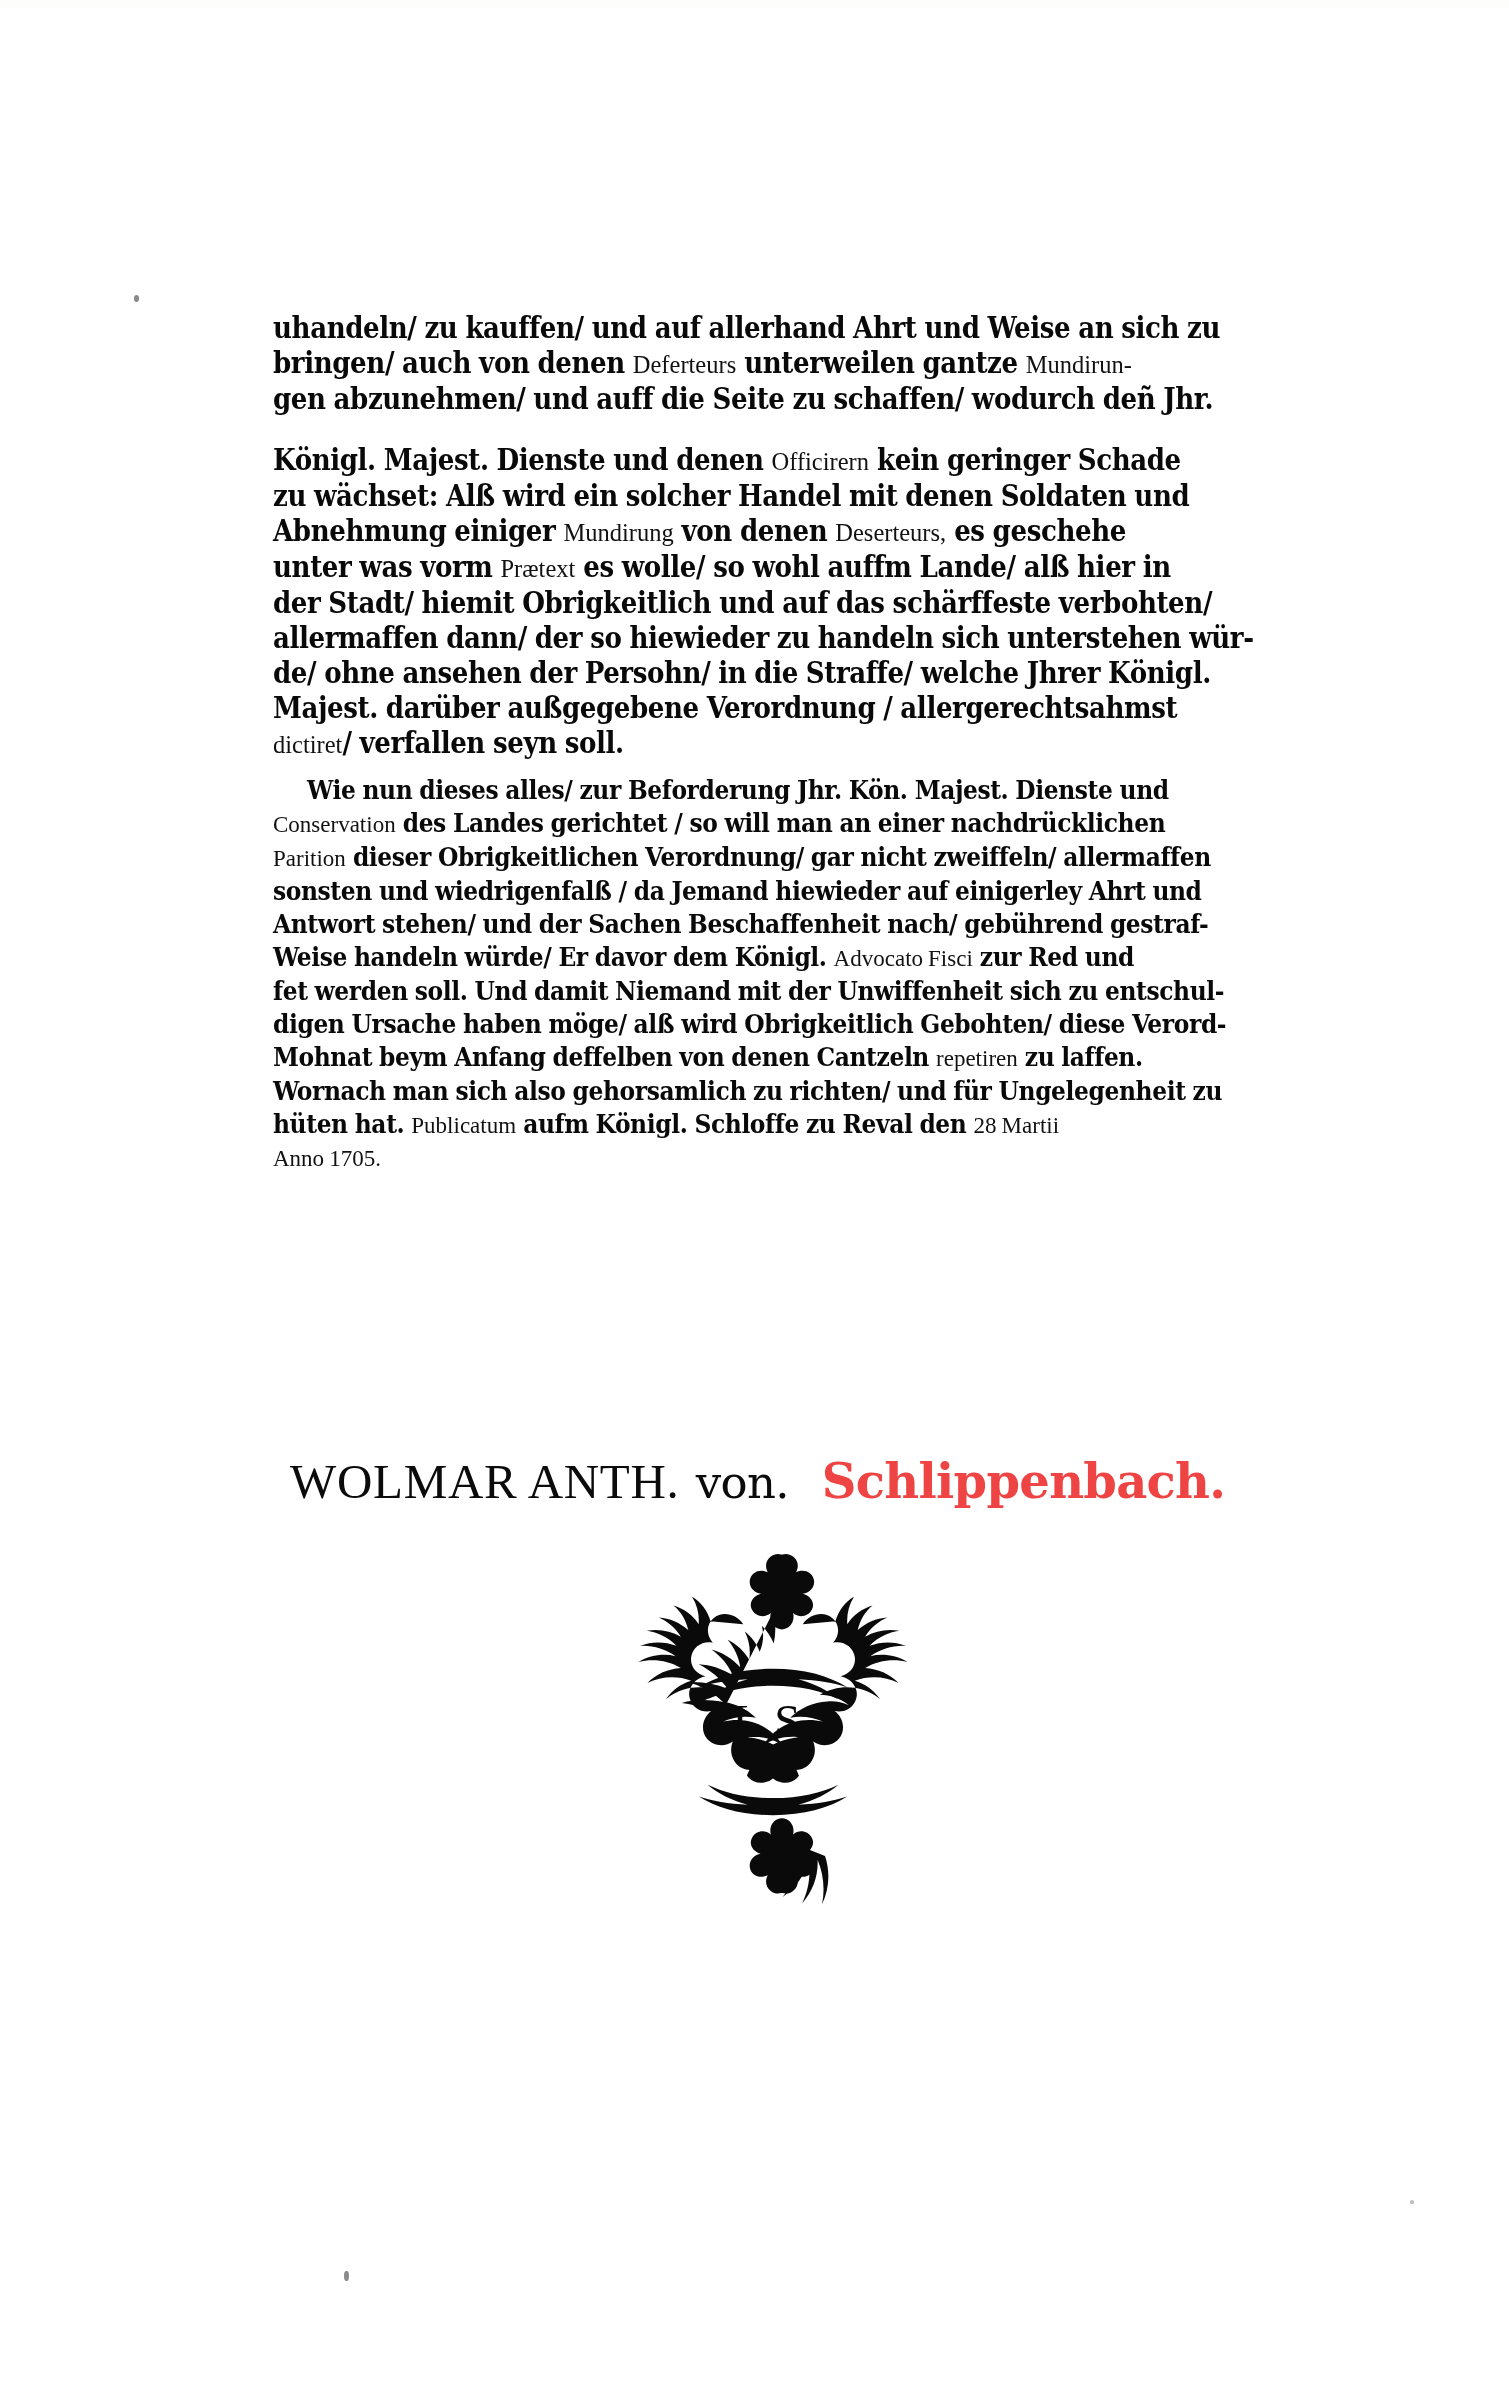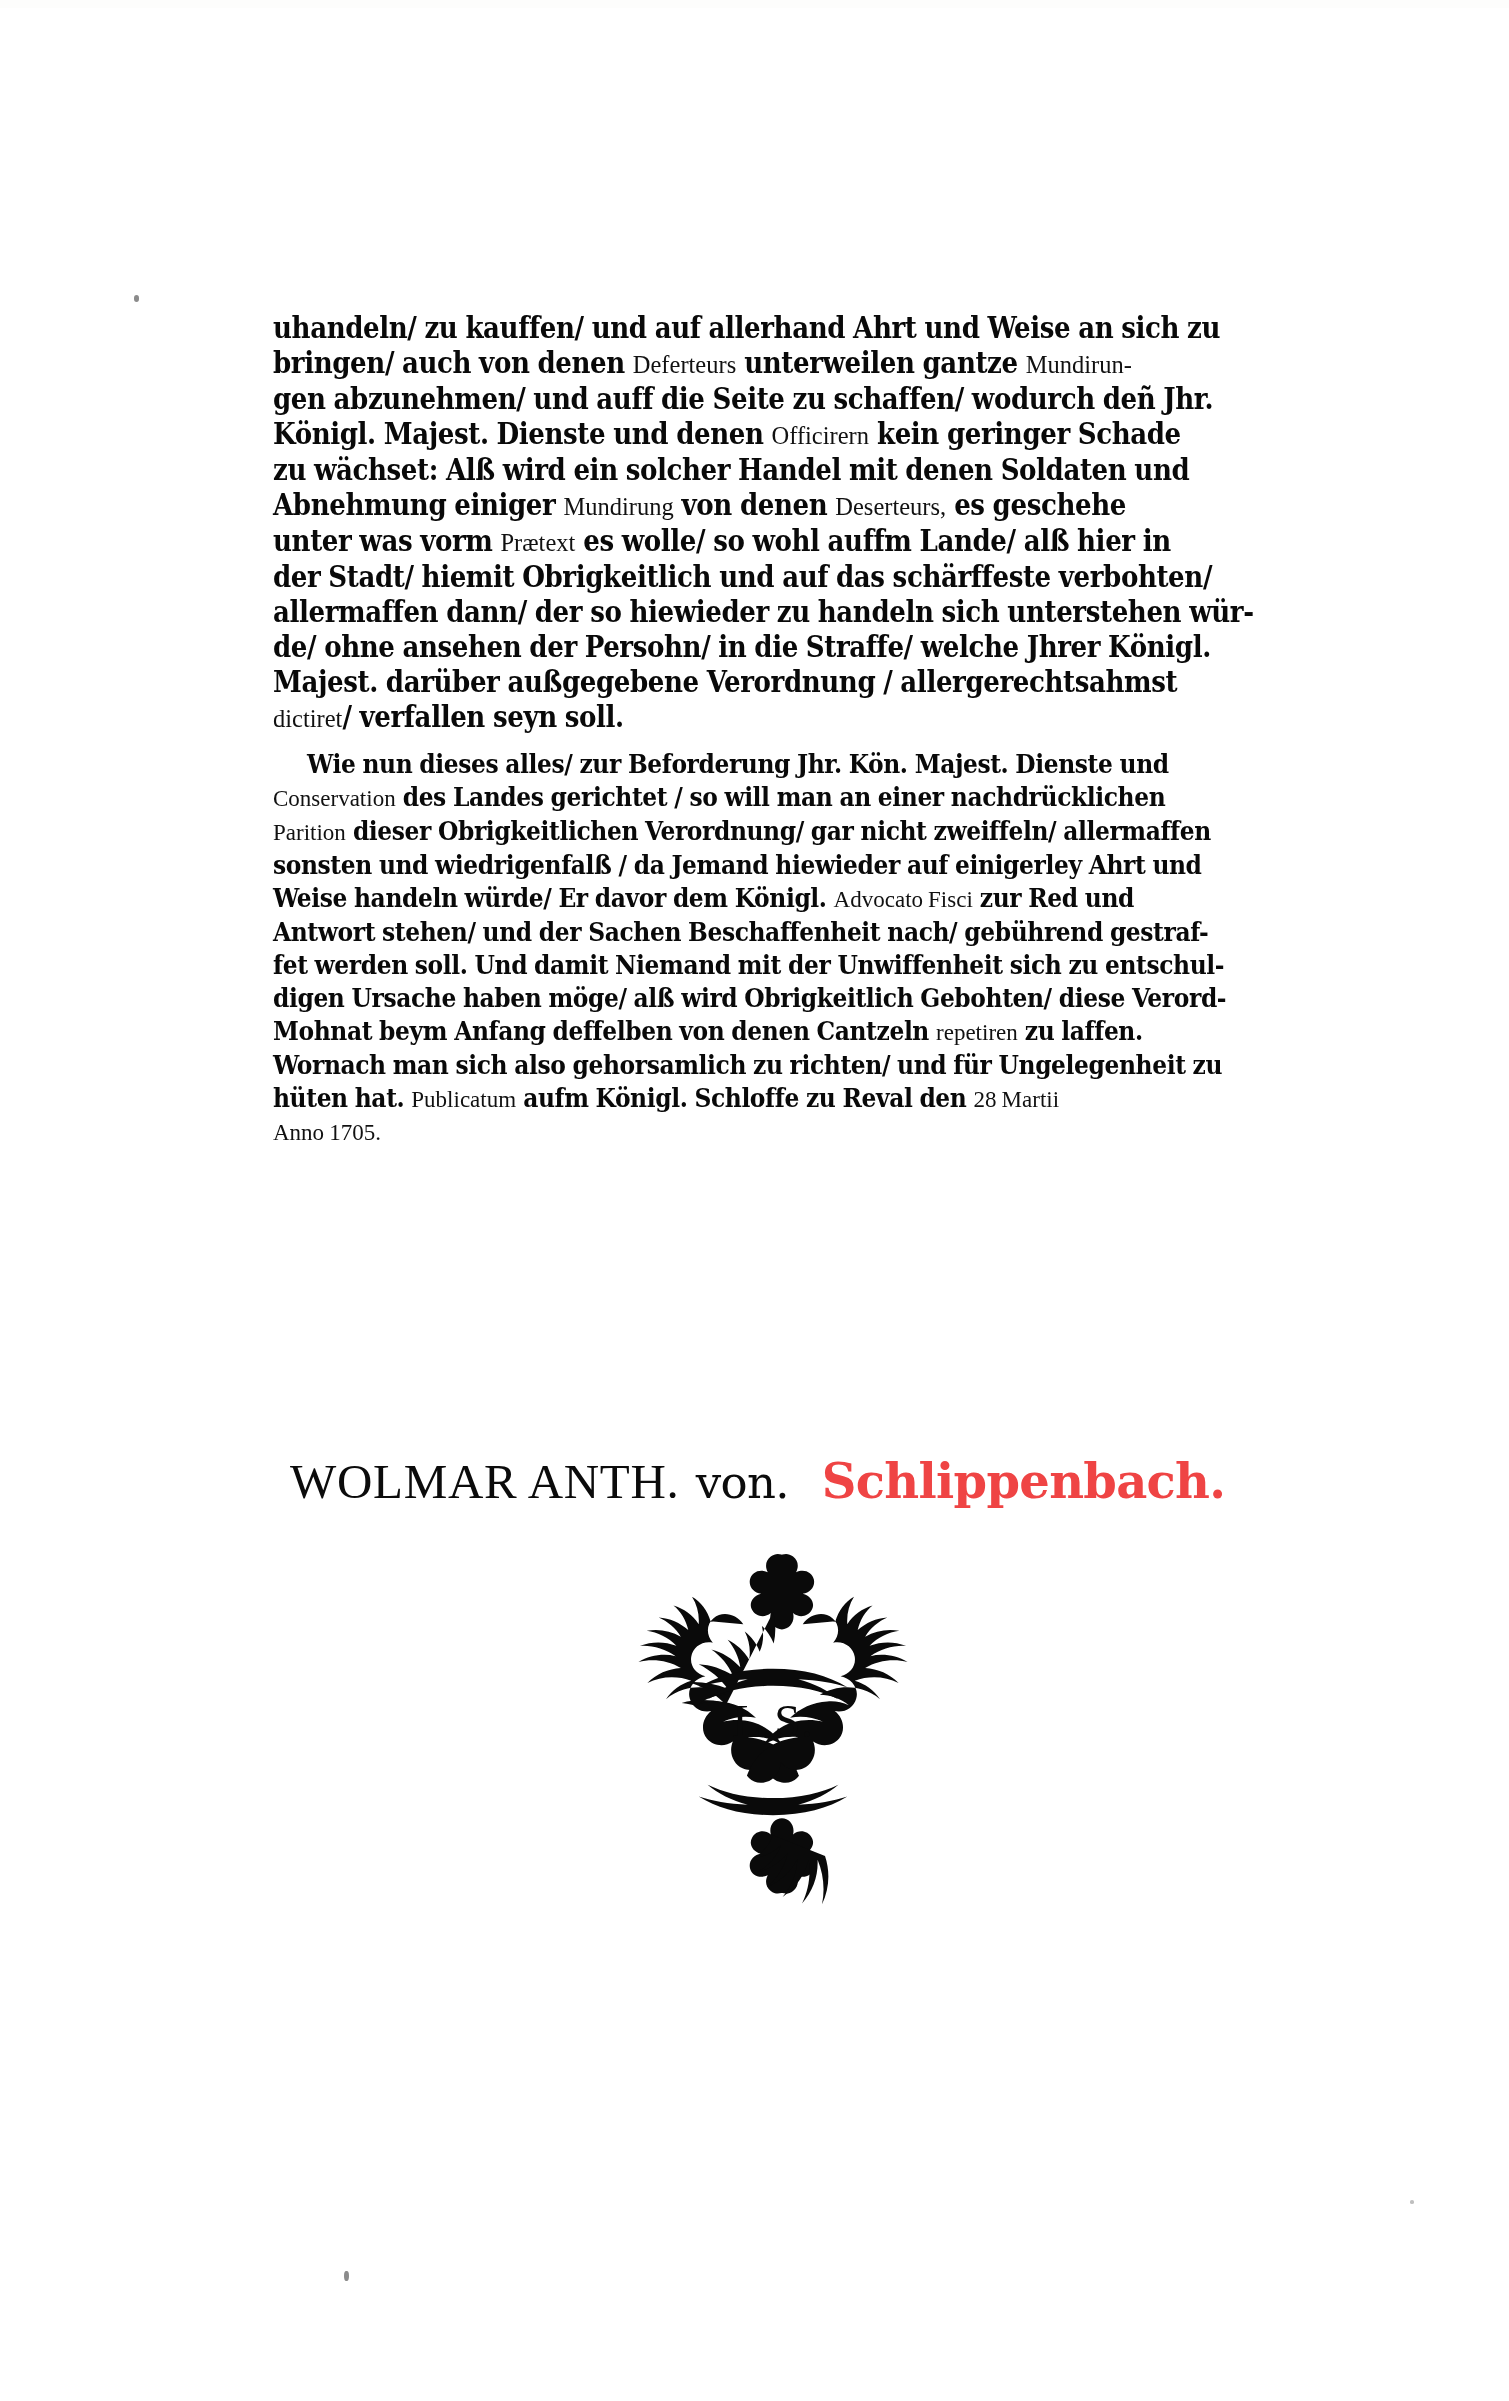--- a/index.html
+++ b/index.html
@@ -149,38 +149,38 @@
 
 <div class="page">
   <div class="scan-area">
 
     <div class="text-column">
 
       <p class="para-main" id="p1">
           <span style="display: block; white-space: nowrap;"><span class="frak">uhandeln/ zu kauffen/ und auf allerhand Ahrt und Weise an sich zu</span></span>
           <span style="display: block; white-space: nowrap;"><span class="frak">bringen/ auch von denen </span><span class="ant">Deferteurs</span><span class="frak"> unterweilen gantze </span><span class="ant">Mundirun-</span></span>
           <span style="display: block; white-space: nowrap;"><span class="frak">gen abzunehmen/ und auff die Seite zu schaffen/ wodurch deñ Jhr.</span></span>
-          <span style="display: block; white-space: nowrap;"><span class="frak">Königl. Majest. Dienste und denen </span><span class="ant">Officirern</span><span class="frak"> kein geringer Schade</span></span>
+          <span style="display: block; white-space: nowrap; margin-top: 26px;"><span class="frak">Königl. Majest. Dienste und denen </span><span class="ant">Officirern</span><span class="frak"> kein geringer Schade</span></span>
           <span style="display: block; white-space: nowrap;"><span class="frak">zu wächset: Alß wird ein solcher Handel mit denen Soldaten und</span></span>
           <span style="display: block; white-space: nowrap;"><span class="frak">Abnehmung einiger </span><span class="ant">Mundirung</span><span class="frak"> von denen </span><span class="ant">Deserteurs,</span><span class="frak"> es geschehe</span></span>
           <span style="display: block; white-space: nowrap;"><span class="frak">unter was vorm </span><span class="ant">Prætext</span><span class="frak"> es wolle/ so wohl auffm Lande/ alß hier in</span></span>
           <span style="display: block; white-space: nowrap;"><span class="frak">der Stadt/ hiemit Obrigkeitlich und auf das schärffeste verbohten/</span></span>
           <span style="display: block; white-space: nowrap;"><span class="frak">allermaffen dann/ der so hiewieder zu handeln sich unterstehen wür-</span></span>
           <span style="display: block; white-space: nowrap;"><span class="frak">de/ ohne ansehen der Persohn/ in die Straffe/ welche Jhrer Königl.</span></span>
           <span style="display: block; white-space: nowrap;"><span class="frak">Majest. darüber außgegebene Verordnung / allergerechtsahmst</span></span>
           <span style="display: block; white-space: nowrap;"><span class="ant">dictiret</span><span class="frak">/ verfallen seyn soll.</span></span>
         </p>
 
       <p class="para-second" id="p2">
           <span style="display: block; white-space: nowrap;"><span class="indent"></span><span class="frak">Wie nun dieses alles/ zur Beforderung Jhr. Kön. Majest. Dienste und</span></span>
           <span style="display: block; white-space: nowrap;"><span class="ant">Conservation</span><span class="frak"> des Landes gerichtet / so will man an einer nachdrücklichen</span></span>
           <span style="display: block; white-space: nowrap;"><span class="ant">Parition</span><span class="frak"> dieser Obrigkeitlichen Verordnung/ gar nicht zweiffeln/ allermaffen</span></span>
           <span style="display: block; white-space: nowrap;"><span class="frak">sonsten und wiedrigenfalß / da Jemand hiewieder auf einigerley Ahrt und</span></span>
+          <span style="display: block; white-space: nowrap;"><span class="frak">Antwort stehen/ und der Sachen Beschaffenheit nach/ gebührend gestraf-</span></span>
           <span style="display: block; white-space: nowrap;"><span class="frak">Weise handeln würde/ Er davor dem Königl. </span><span class="ant">Advocato Fisci</span><span class="frak"> zur Red und</span></span>
-          <span style="display: block; white-space: nowrap;"><span class="frak">Antwort stehen/ und der Sachen Beschaffenheit nach/ gebührend gestraf-</span></span>
           <span style="display: block; white-space: nowrap;"><span class="frak">fet werden soll. Und damit Niemand mit der Unwiffenheit sich zu entschul-</span></span>
           <span style="display: block; white-space: nowrap;"><span class="frak">digen Ursache haben möge/ alß wird Obrigkeitlich Gebohten/ diese Verord-</span></span>
           <span style="display: block; white-space: nowrap;"><span class="frak">Mohnat beym Anfang deffelben von denen Cantzeln </span><span class="ant">repetiren</span><span class="frak"> zu laffen.</span></span>
           <span style="display: block; white-space: nowrap;"><span class="frak">Wornach man sich also gehorsamlich zu richten/ und für Ungelegenheit zu</span></span>
           <span style="display: block; white-space: nowrap;"><span class="frak">hüten hat. </span><span class="ant">Publicatum</span><span class="frak"> aufm Königl. Schloffe zu Reval den </span><span class="ant">28 Martii</span></span>
           <span style="display: block; white-space: nowrap;"><span class="ant">Anno 1705.</span></span>
         </p>
 
     </div>
 

